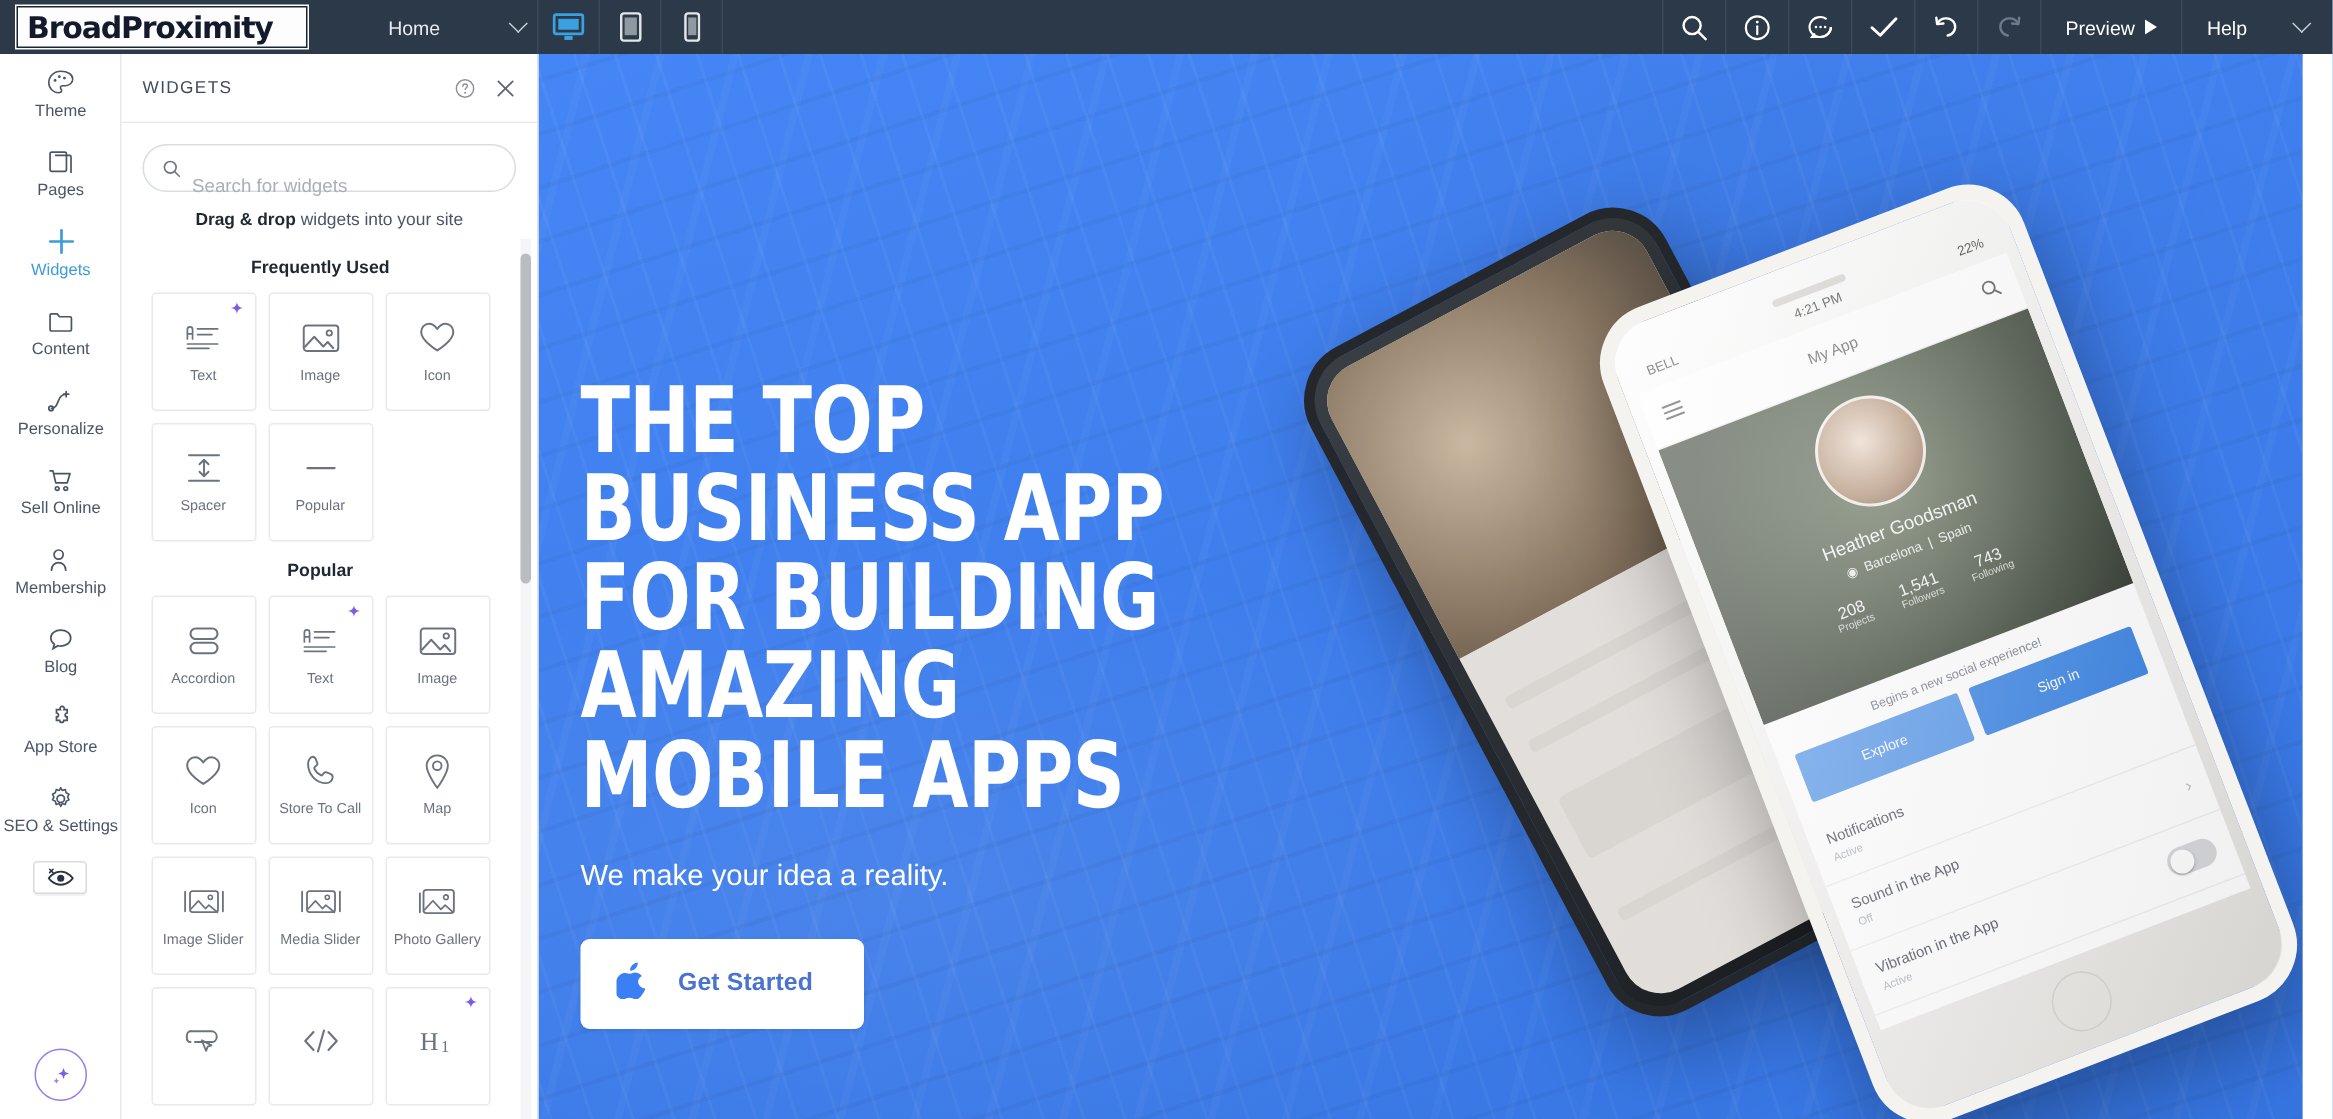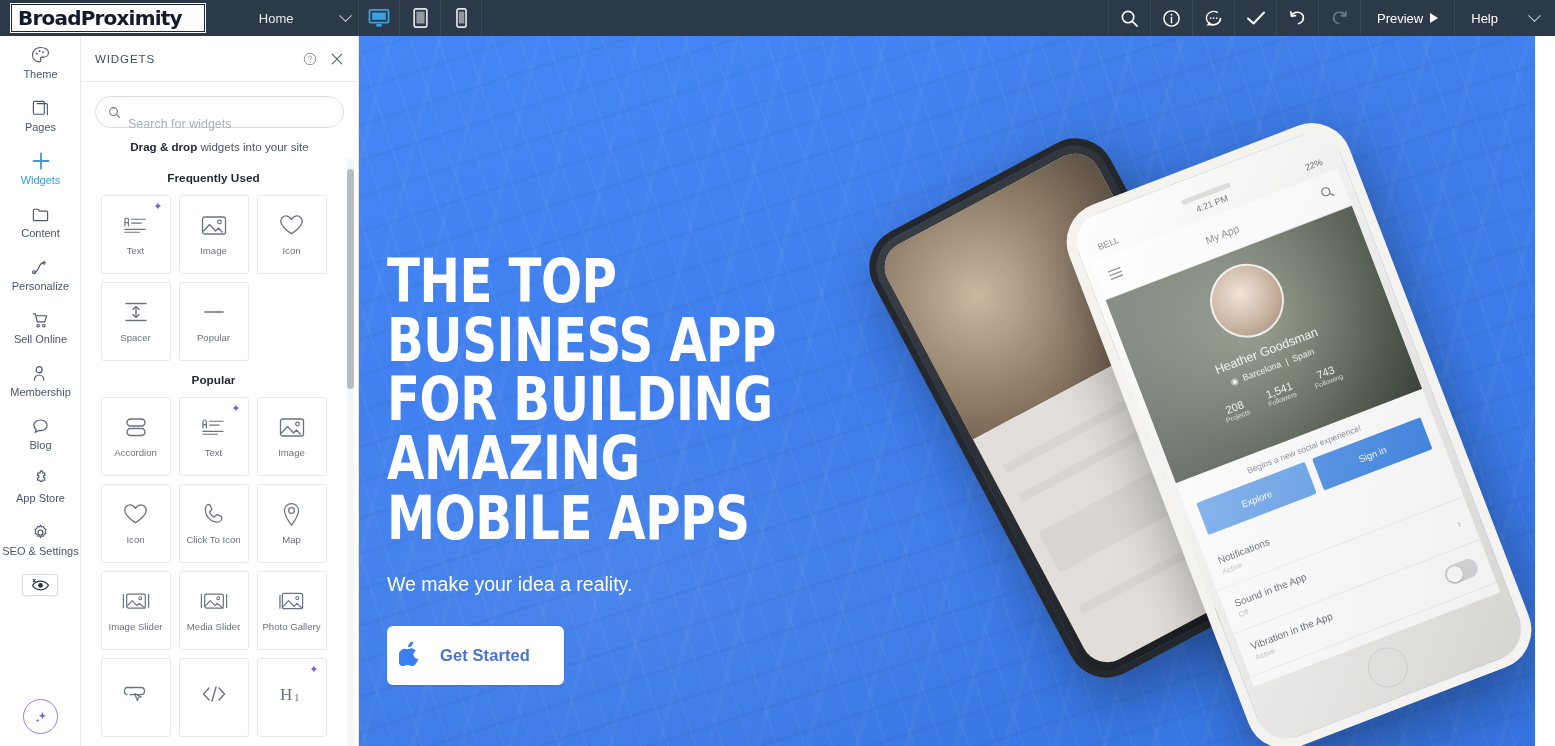--- a/index.html
+++ b/index.html
@@ -231,21 +231,21 @@
     margin-top: 26px;
     font-size: 19.5px;
     color: #ffffff;
     font-weight: 400;
   }
   .cta {
     margin-top: 30px;
     display: inline-flex; align-items: center; gap: 20px;
     background: #ffffff;
     border-radius: 6px;
-    padding: 15px 34px 15px 12px;
+    padding: 15px 34px 15px 24px;
     cursor: pointer;
     box-shadow: 0 1px 3px rgba(0,0,0,0.08);
   }
   .cta .cta-label {
     font-size: 16.5px; font-weight: 700; color: #4a73d1;
     letter-spacing: 0.1px;
   }
 
   
   .phones {
@@ -730,21 +730,21 @@
         </span>
         <span class="wlabel">Icon</span>
       </div>
 
       <div class="wcell">
         <span class="wicon">
           <svg width="24" height="24" viewBox="0 0 24 24" fill="none">
             <path d="M6.5 2.5c1 0 1.6.6 2 1.6l1 2.4c.3.8.1 1.4-.5 1.9l-1.2 1c-.3.3-.4.6-.2 1 .8 1.8 2.4 3.5 4.3 4.4.4.2.8.1 1-.2l1-1.2c.5-.6 1.1-.8 1.9-.5l2.4 1c1 .4 1.6 1 1.6 2 0 2.4-2 4.2-4.4 4.2C8.9 20.1 3.4 14.5 3.4 7.4c0-2.6 1.4-4.9 3.1-4.9z" stroke="#6b7280" stroke-width="1.3" fill="none" stroke-linejoin="round"></path>
           </svg>
         </span>
-        <span class="wlabel">Click To Icon</span>
+        <span class="wlabel">Store To Call</span>
       </div>
 
       <div class="wcell">
         <span class="wicon">
           <svg width="21" height="25" viewBox="0 0 22 26" fill="none">
             <path d="M11 1.6c4.1 0 7.4 3.2 7.4 7.2 0 5.4-7.4 15.4-7.4 15.4S3.6 14.2 3.6 8.8c0-4 3.3-7.2 7.4-7.2z" stroke="#6b7280" stroke-width="1.3" fill="none"></path>
             <circle cx="11" cy="8.8" r="3" stroke="#6b7280" stroke-width="1.3" fill="none"></circle>
           </svg>
         </span>
         <span class="wlabel">Map</span>

